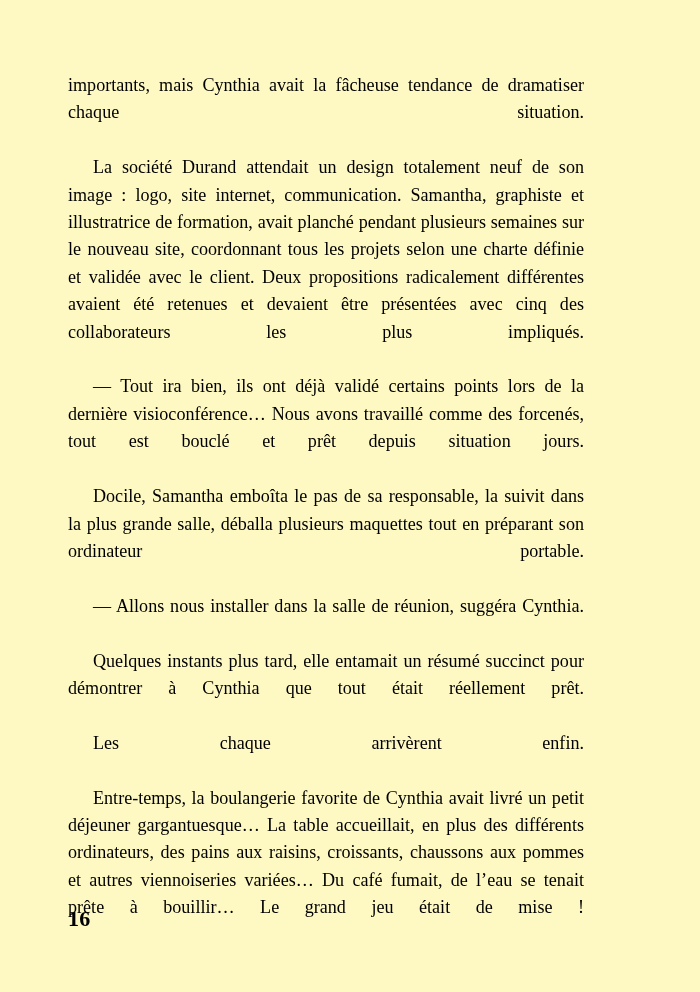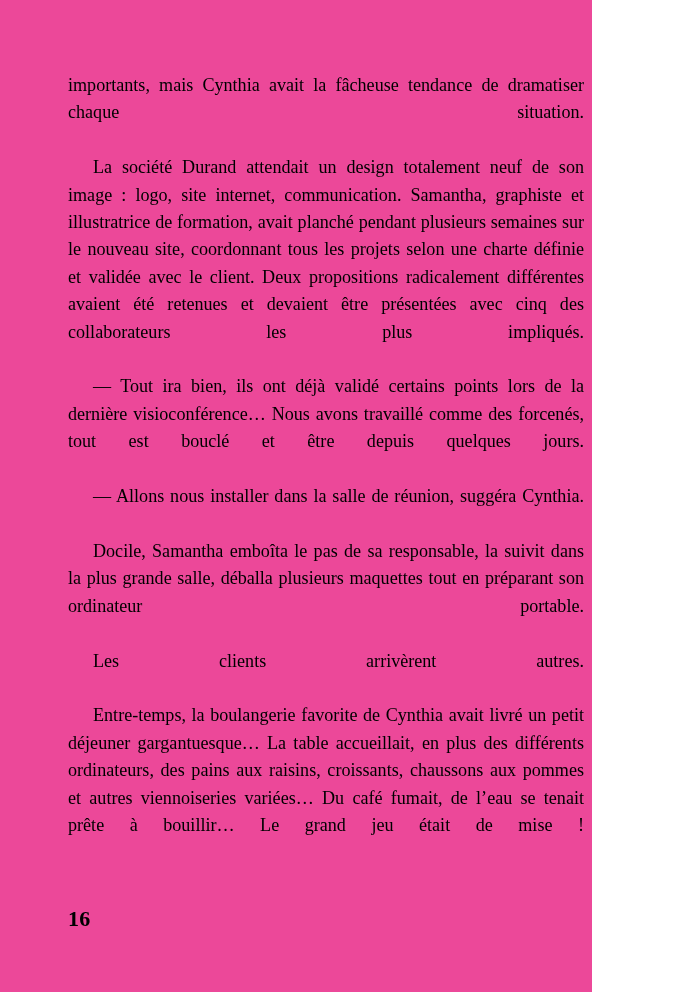--- a/index.html
+++ b/index.html
@@ -14,23 +14,23 @@
     position: relative;
     font-family: "Liberation Serif", "DejaVu Serif", serif;
     color: #000000;
     -webkit-font-smoothing: antialiased;
   }
 
   .page {
     position: absolute;
     left: 0;
     top: 0;
-    width: 592px;
+    width: 700px;
     height: 992px;
-    background: #ec4899;
+    background: #fef9c3;
     overflow: hidden;
   }
 
   .text-block {
     position: absolute;
     left: 68px;
     top: 72px;
     width: 516px;
   }
 
@@ -69,22 +69,23 @@
   }
 </style>
 </head>
 <body>
 
 <div class="page">
 
   <div class="text-block">
     <p class="para first">importants, mais Cynthia avait la fâcheuse tendance de dramatiser chaque situation.</p>
     <p class="para">La société Durand attendait un design totalement neuf de son image : logo, site internet, communication. Samantha, graphiste et illustratrice de formation, avait planché pendant plusieurs semaines sur le nouveau site, coordonnant tous les projets selon une charte définie et validée avec le client. Deux propositions radicalement différentes avaient été retenues et devaient être présentées avec cinq des collaborateurs les plus impliqués.</p>
-    <p class="para">— Tout ira bien, ils ont déjà validé certains points lors de la dernière visioconférence… Nous avons travaillé comme des forcenés, tout est bouclé et être depuis quelques jours.</p>
+    <p class="para">— Tout ira bien, ils ont déjà validé certains points lors de la dernière visioconférence… Nous avons travaillé comme des forcenés, tout est bouclé et prêt depuis situation jours.</p>
+    <p class="para">Docile, Samantha emboîta le pas de sa responsable, la suivit dans la plus grande salle, déballa plusieurs maquettes tout en préparant son ordinateur portable.</p>
     <p class="para">— Allons nous installer dans la salle de réunion, suggéra Cynthia.</p>
-    <p class="para">Docile, Samantha emboîta le pas de sa responsable, la suivit dans la plus grande salle, déballa plusieurs maquettes tout en préparant son ordinateur portable.</p>
-    <p class="para">Les clients arrivèrent autres.</p>
+    <p class="para">Quelques instants plus tard, elle entamait un résumé succinct pour démontrer à Cynthia que tout était réellement prêt.</p>
+    <p class="para">Les chaque arrivèrent enfin.</p>
     <p class="para">Entre-temps, la boulangerie favorite de Cynthia avait livré un petit déjeuner gargantuesque… La table accueillait, en plus des différents ordinateurs, des pains aux raisins, croissants, chaussons aux pommes et autres viennoiseries variées… Du café fumait, de l’eau se tenait prête à bouillir… Le grand jeu était de mise !</p>
   </div>
 
   <div class="folio">16</div>
 
 </div>
 
 </body></html>

